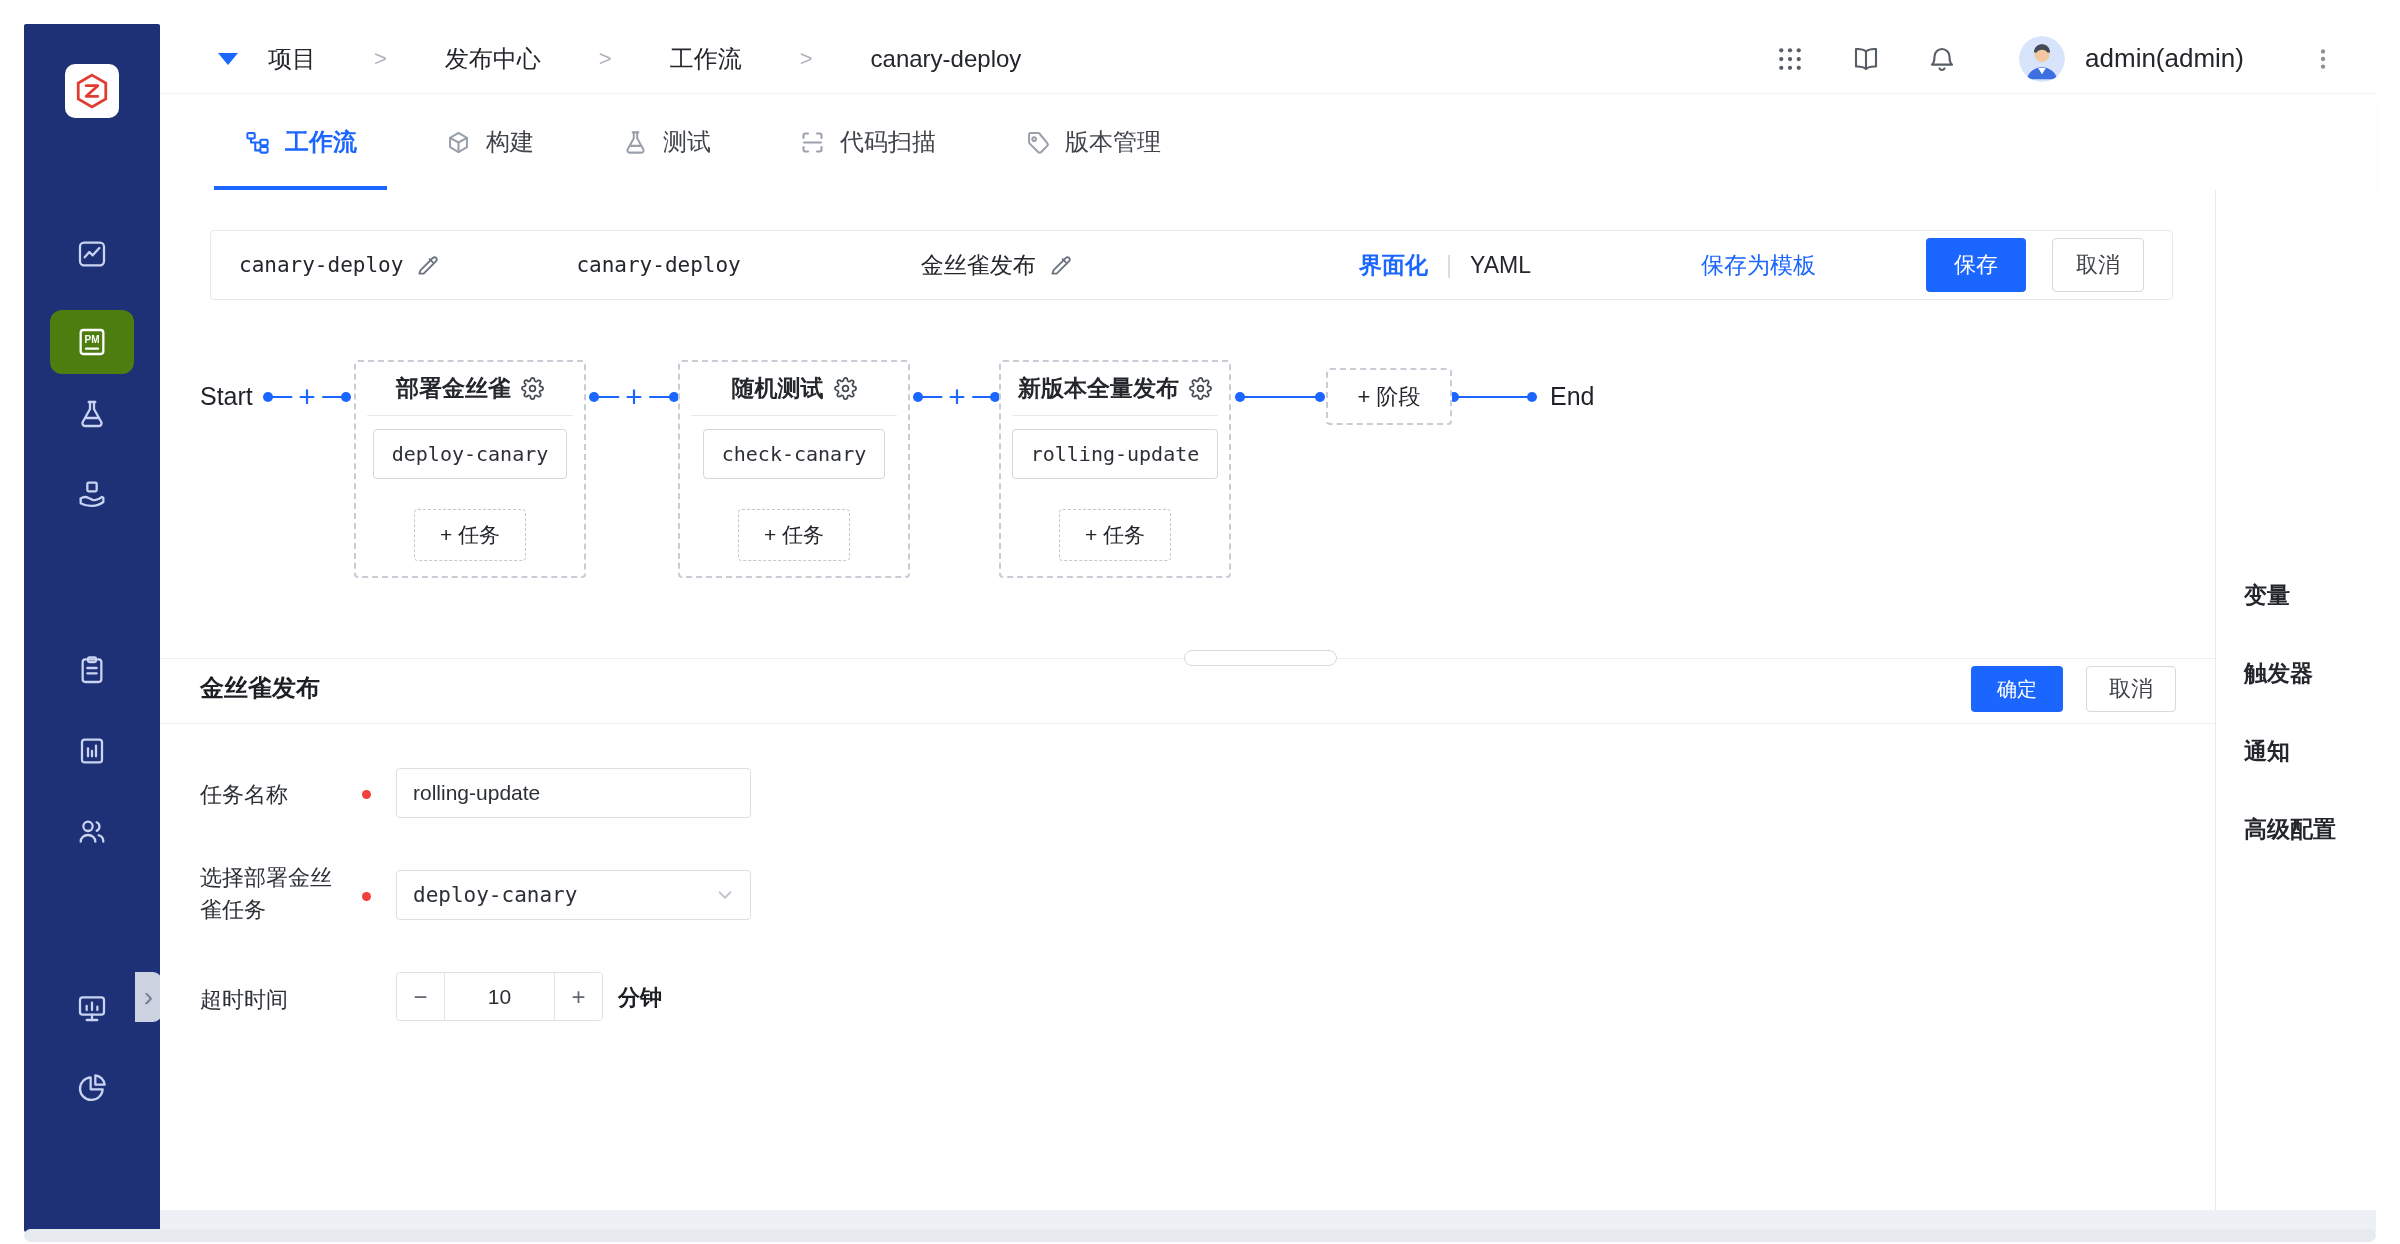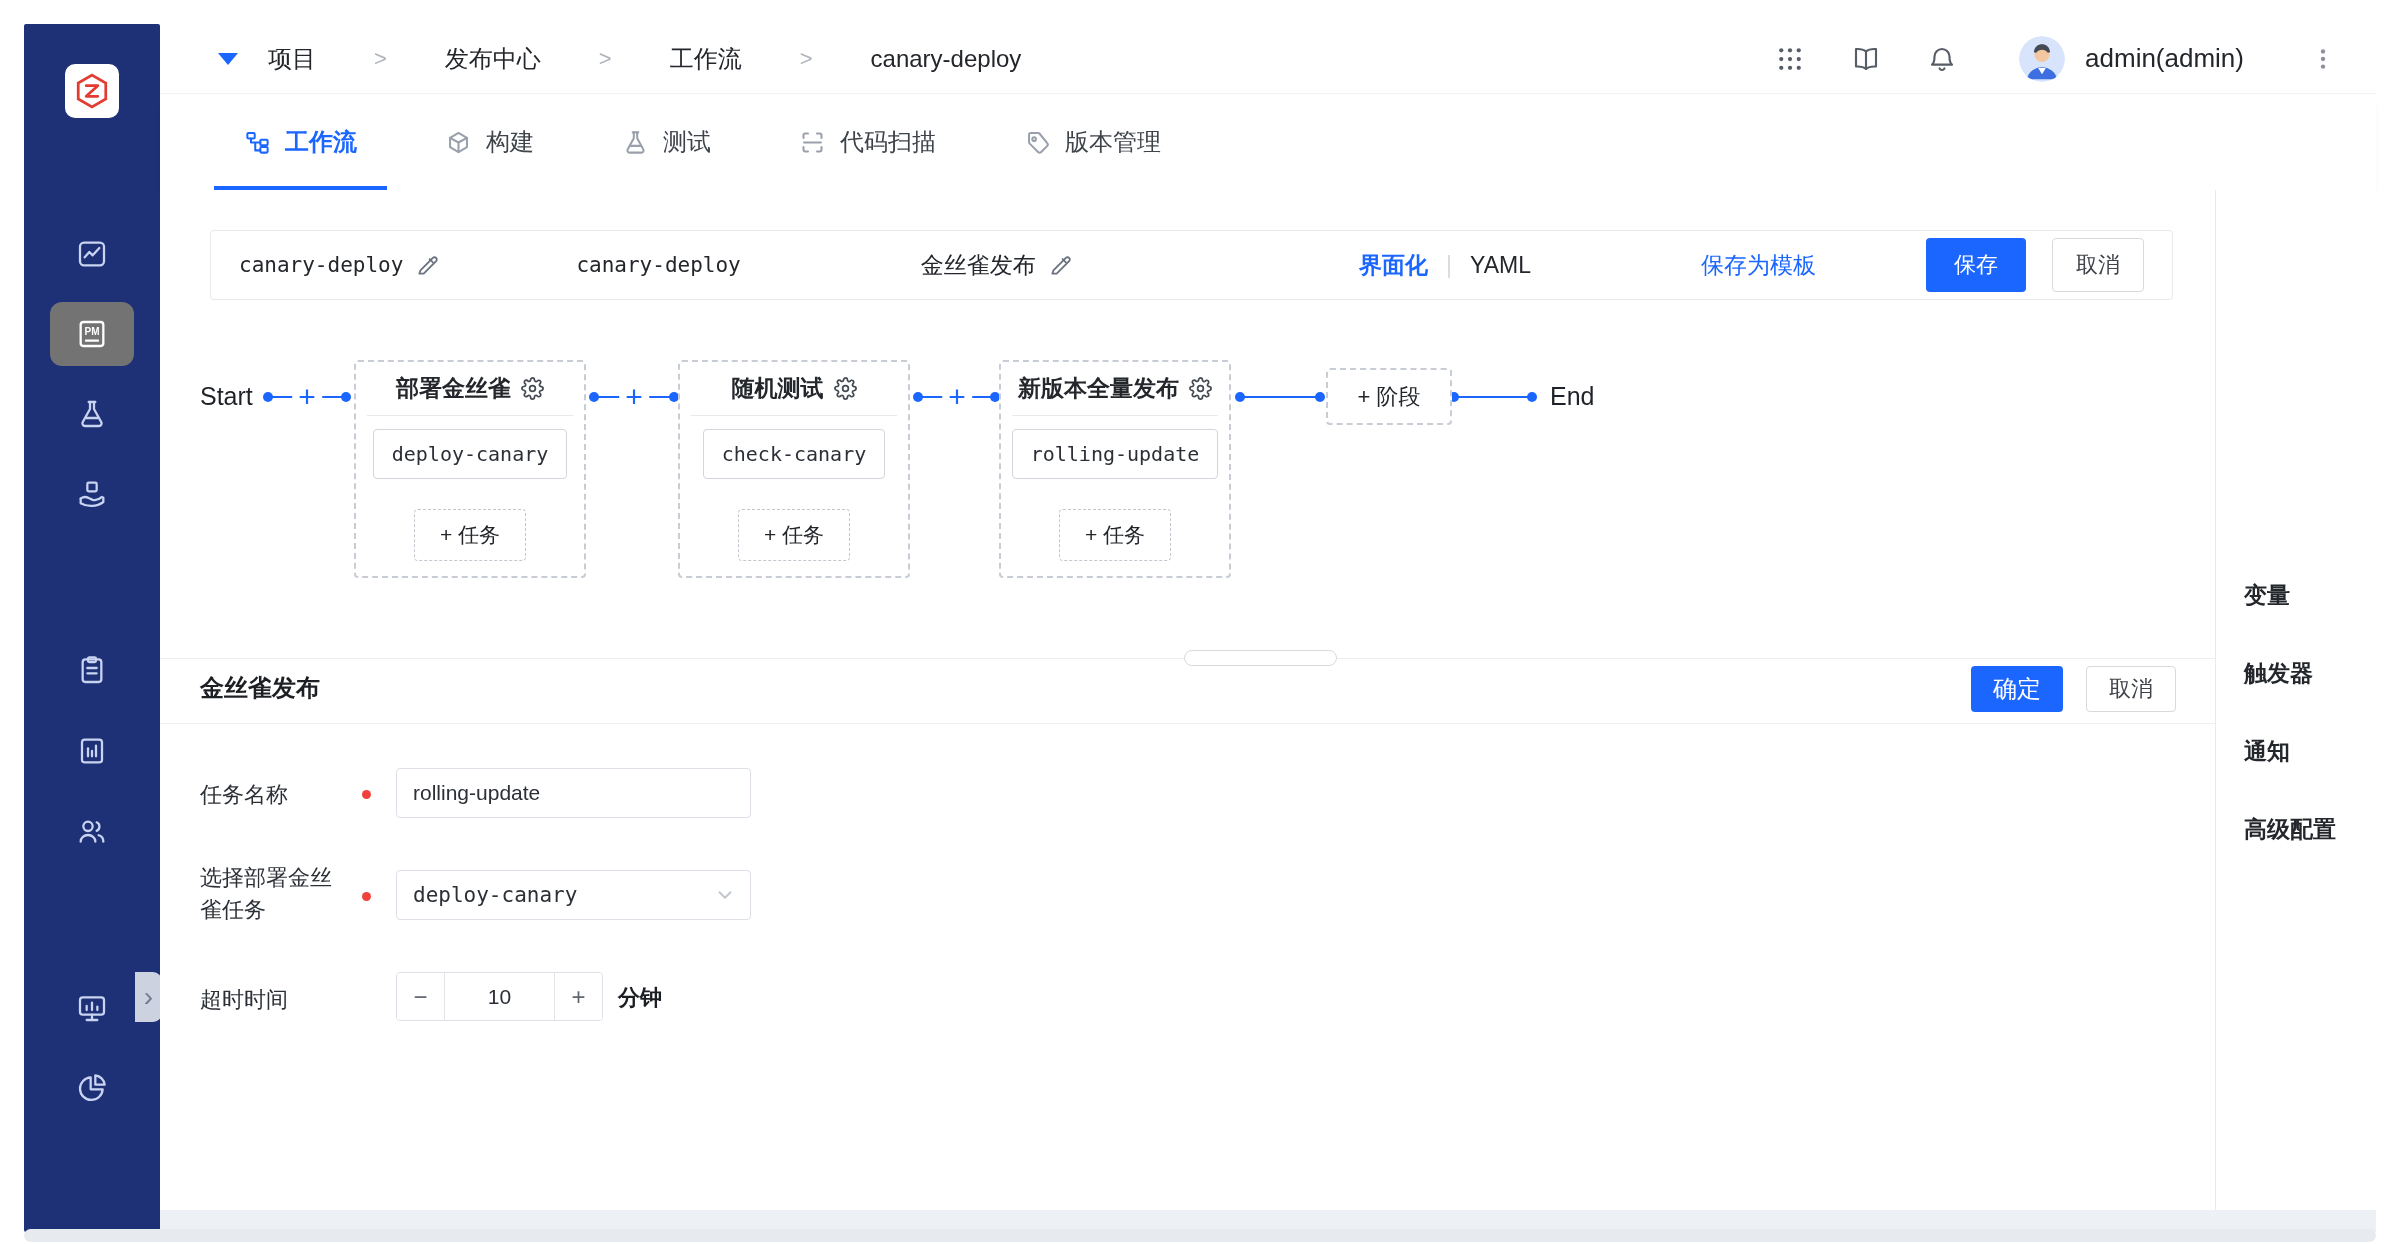--- a/index.html
+++ b/index.html
@@ -4,21 +4,21 @@
 <style>
   * { box-sizing: border-box; }
   html,body { margin:0; padding:0; background:#fff; }
   body { font-family:"Liberation Sans","DejaVu Sans",sans-serif; color:#2b2f36; }
   .page { position:relative; width:2400px; height:1244px; background:#fff; overflow:hidden; }
 
   
   .sidebar { position:absolute; left:24px; top:24px; width:136px; height:1208px; background:#1e3176; border-radius:2px; }
   .logo-tile { position:absolute; left:41px; top:40px; width:54px; height:54px; background:#fff; border-radius:10px; display:flex; align-items:center; justify-content:center; cursor:pointer; }
   .s-item { position:absolute; left:26px; width:84px; height:64px; border-radius:12px; display:flex; align-items:center; justify-content:center; color:#c9d3f2; cursor:pointer; }
-  .s-item.active { background:#737373; color:#ffffff; }
+  .s-item.active { background:#4d7c0f; color:#ffffff;margin-top:8px; }
   .s-item svg { width:32px; height:32px; }
   .collapse-handle { position:absolute; left:111px; top:948px; width:27px; height:50px; background:#ccd2df; border-radius:0 9px 9px 0; display:flex; align-items:center; justify-content:center; color:#707a90; font-size:28px; cursor:pointer; }
 
   
   .topbar { position:absolute; left:160px; top:24px; width:2216px; height:70px; background:#fff; display:flex; align-items:center; padding:0 40px 0 58px; border-bottom:1px solid #f2f3f5; }
   .caret-down { width:0; height:0; border-left:10px solid transparent; border-right:10px solid transparent; border-top:12px solid #1a66ff; margin-right:30px; cursor:pointer; }
   .breadcrumb { display:flex; align-items:center; font-size:24px; color:#23262b;gap:42px; }
   .breadcrumb .sep { color:#aeb3bb; margin:0 16px; font-size:22px; }
   .crumb { cursor:pointer; }
   .topbar-right { margin-left:auto; display:flex; align-items:center; color:#565d66; }
@@ -69,21 +69,21 @@
   .task-chip { margin-top:13px; border:1px solid #d3d6dc; border-radius:4px; background:#fff; font-size:20px; color:#2b2f36; padding:12px 18px; cursor:pointer; }
   .add-task { margin-top:30px; border:1px dashed #c3c7cf; border-radius:4px; background:#fff; font-size:21px; color:#23262b; padding:11px 25px; cursor:pointer; font-family:inherit; }
   .add-stage { position:absolute; left:1166px; top:178px; width:126px; height:57px; border:2px dashed #c8ccd4; border-radius:4px; background:#fff; display:flex; align-items:center; justify-content:center; font-size:22px; color:#23262b; cursor:pointer; }
 
   
   .panel-divider { position:absolute; left:0; right:0; top:468px; border-top:1px solid #eceef1; }
   .divider-handle { position:absolute; left:1024px; top:460px; width:153px; height:16px; background:#fff; border:1px solid #d7dade; border-radius:999px; cursor:row-resize; }
 
   
   .panel-title { position:absolute; left:40px; top:482px; font-size:24px; font-weight:700; color:#1c1f23; }
-  .confirm-btn { position:absolute; left:1811px; top:476px; width:92px; height:46px; background:#1a66ff; color:#fff; border:none; border-radius:4px; font-size:24px; cursor:pointer; font-family:inherit; }
+  .confirm-btn { position:absolute; left:1811px; top:476px; width:92px; height:46px; background:#1a66ff; color:#fff; border:none; border-radius:4px; font-size:20px; cursor:pointer; font-family:inherit; }
   .cancel-btn2 { position:absolute; left:1926px; top:476px; width:90px; height:46px; background:#fff; color:#3f434a; border:1px solid #d9d9d9; border-radius:4px; font-size:22px; cursor:pointer; font-family:inherit; }
   .panel-head-border { position:absolute; left:0; right:0; top:533px; border-top:1px solid #eef0f2; }
   .f-label { position:absolute; left:40px; font-size:22px; color:#2b2f36; }
   .req-dot { position:absolute; width:9px; height:9px; border-radius:50%; background:#f0413c; }
   .text-input { position:absolute; left:236px; top:578px; width:355px; height:50px; border:1px solid #dcdfe6; border-radius:4px; padding:0 16px; font-size:21px; color:#2b2f36; outline:none; background:#fff; }
   .select-box { position:absolute; left:236px; top:680px; width:355px; height:50px; border:1px solid #dcdfe6; border-radius:4px; background:#fff; display:flex; align-items:center; padding:0 14px 0 16px; font-size:21px; color:#2b2f36; cursor:pointer; }
   .select-box .sel-caret { margin-left:auto; width:22px; height:22px; color:#c0c4cc; flex:none; }
   .stepper { position:absolute; left:236px; top:782px; width:207px; height:49px; border:1px solid #dcdfe6; border-radius:4px; background:#fff; display:flex; align-items:stretch; overflow:hidden; }
   .step-btn { width:47px; display:flex; align-items:center; justify-content:center; font-size:24px; color:#606670; cursor:pointer; background:#fff; }
   .step-val { flex:1; display:flex; align-items:center; justify-content:center; font-size:21px; color:#2b2f36; border-left:1px solid #e2e5ea; border-right:1px solid #e2e5ea; }

